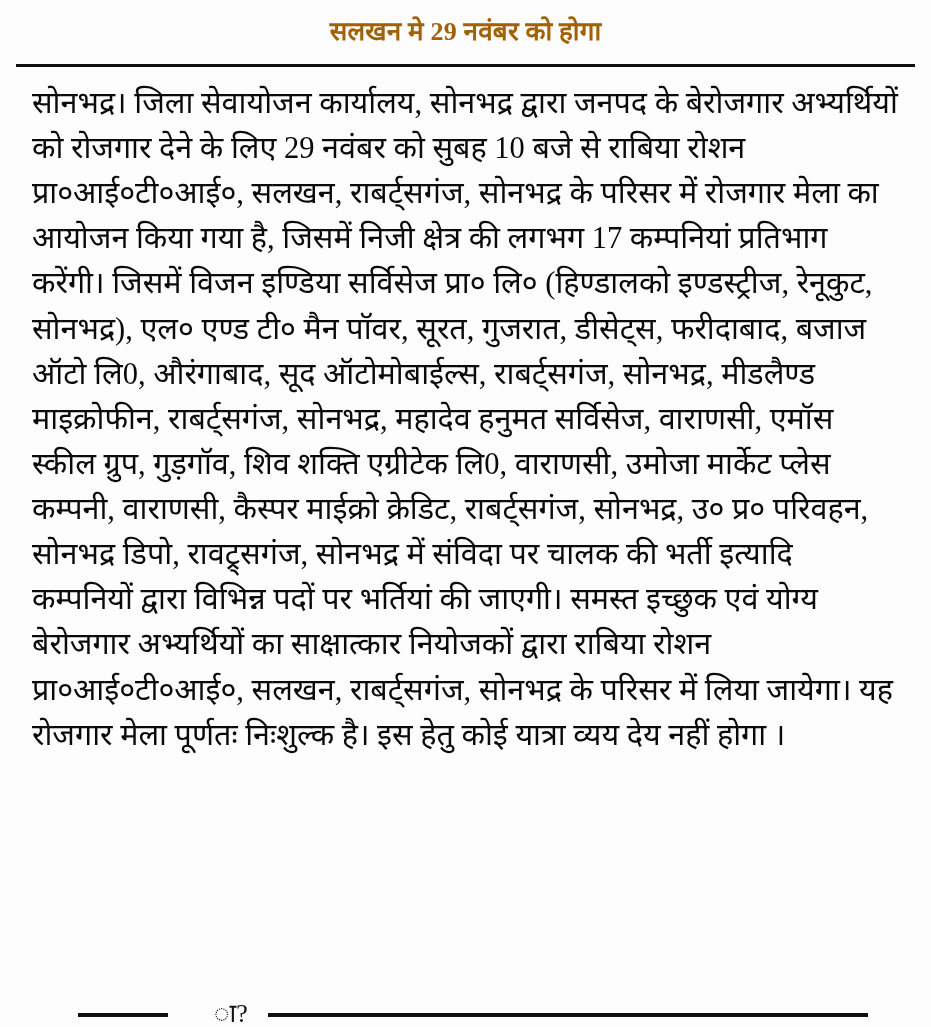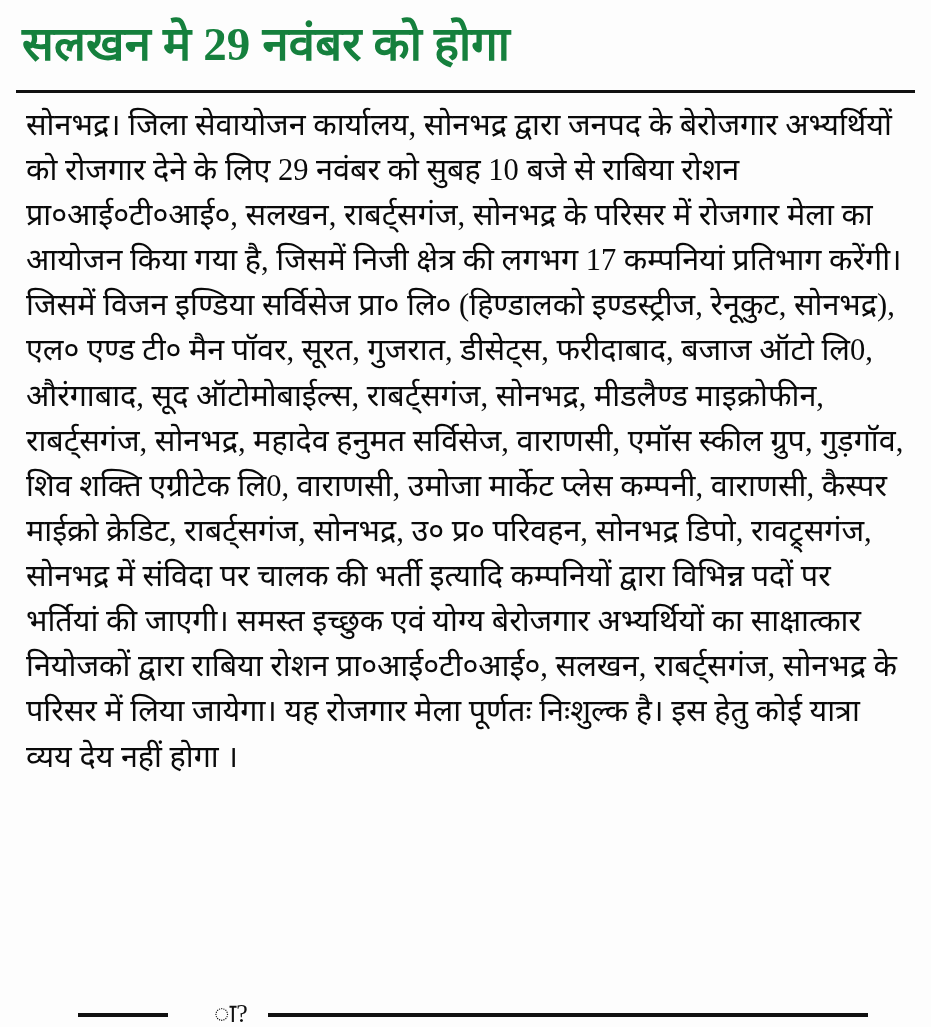--- a/index.html
+++ b/index.html
@@ -16,26 +16,26 @@
   }
   .page {
     position: relative;
     width: 931px;
     height: 1027px;
     background: #fdfdfd;
     box-sizing: border-box;
     padding: 10px 12px 0 12px;
   }
   .headline {
-    text-align: left;
+    text-align: center;
     font-weight: bold;
-    font-size: 47px;
+    font-size: 26px;
     line-height: 1.23;
     letter-spacing: 0.2px;
-    color: #15803d;
+    color: #a16207;
     margin: 6px 0 0 0;
     padding: 0 10px;
   }
   .headline .line {
     display: block;
     white-space: nowrap;
   }
   .rule {
     margin: 16px 4px 10px 4px;
     height: 3px;
@@ -45,21 +45,21 @@
     font-size: 30.5px;
     line-height: 1.48;
     text-align: justify;
     text-justify: inter-word;
     color: #0a0a0a;
     padding: 0 6px;
     -webkit-hyphens: none;
     hyphens: none;
   }
   .article p {
-    margin: 8px;
+    margin: 14px;
     text-align: justify;
   }
   .article p:last-child {
     text-align: left;
   }
   .bottom-strip {
     position: absolute;
     left: 0;
     bottom: 0;
     width: 931px;

